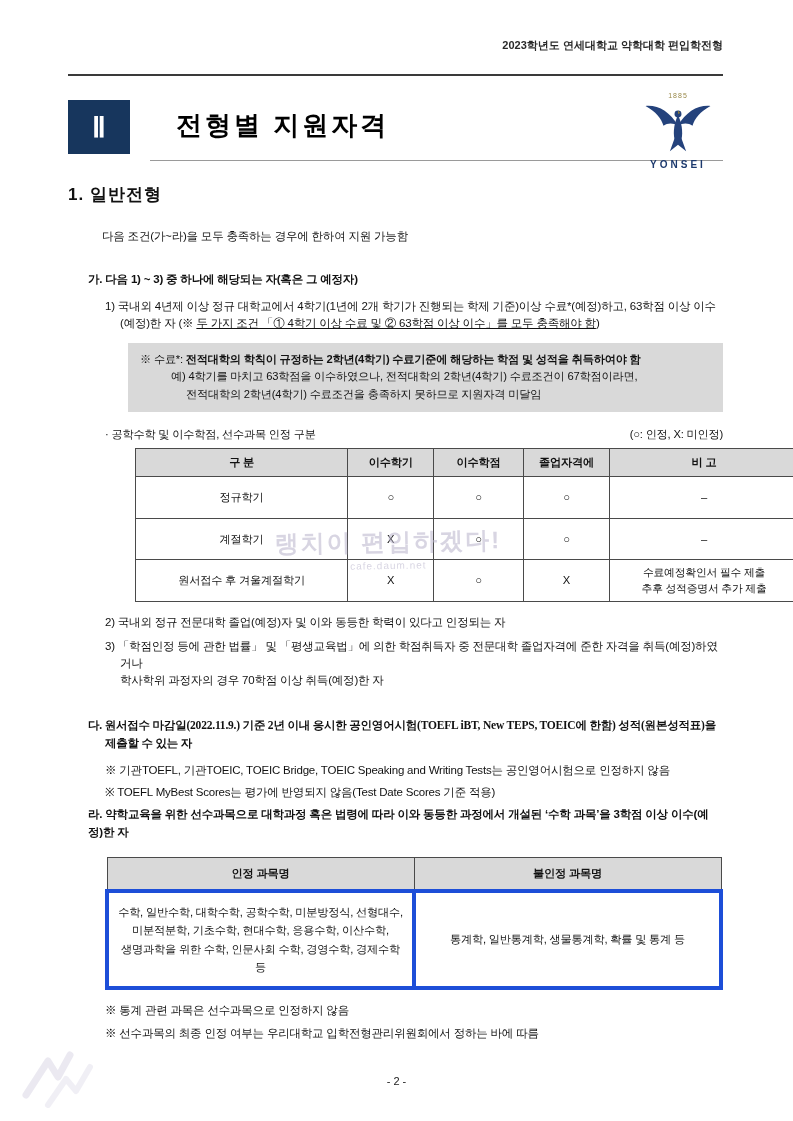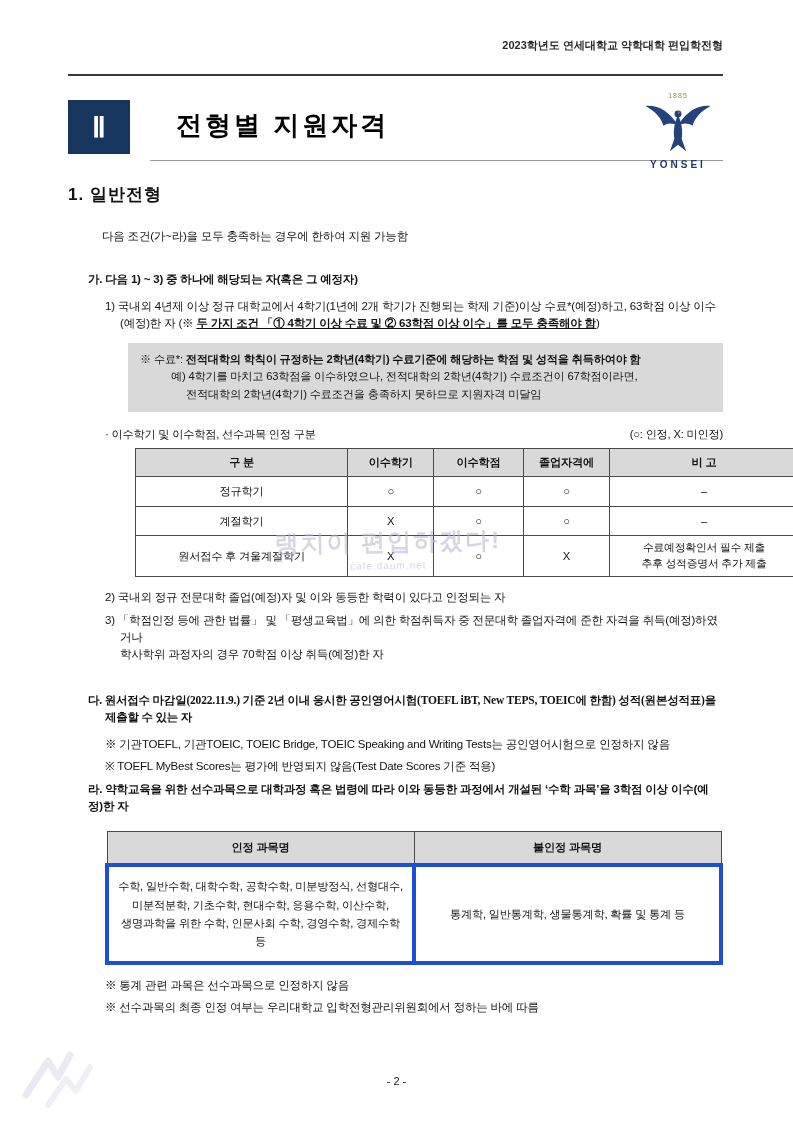--- a/index.html
+++ b/index.html
@@ -34,33 +34,33 @@
   
   .content {
     position:absolute; top:182px; left:68px; width:655px;
     font-size:11.5px; line-height:1.5; letter-spacing:-0.2px; color:#111;
   }
   .sec-heading { font-size:17px; font-weight:bold; letter-spacing:1px; margin-bottom:20px; }
   .intro { margin-left:34px; margin-bottom:26px; }
   .hd { font-weight:bold; margin-left:20px; margin-bottom:10px; }
   .hang { white-space:pre-line; }
   .item { margin-left:37px; margin-bottom:10px; padding-left:15px; text-indent:-15px; }
-  .bold-underline { font-weight:bold; text-decoration:underline; }
+  .bold-underline { font-weight:normal; text-decoration:underline; }
   .note-box {
     margin-left:60px; width:595px; background:#d9d9d9;
     padding:8px 12px; font-size:11.2px; line-height:1.6; margin-bottom:14px;
   }
   .note-box .b { font-weight:bold; }
   .note-box .l2 { padding-left:31px; }
   .note-box .l3 { padding-left:46px; }
   .cap-row { display:flex; justify-content:space-between; margin-left:37px; margin-bottom:5px; font-size:11.2px; }
   table { border-collapse:collapse; }
   .t1 { margin-left:67px; width:664px; margin-bottom:12px; font-size:11.2px; text-align:center; }
   .t1 th { background:#d9d9d9; border:1px solid #4a4a4a; padding:5px 3px; font-weight:bold; }
-  .t1 td { border:1px solid #4a4a4a; padding:6px 3px; }
+  .t1 td { border:1px solid #4a4a4a; padding:12px 3px; }
   .t1 td.multi { white-space:pre-line; font-size:10.8px; line-height:1.45; padding:4px 20px; }
   .gap-sm { margin-bottom:6px; }
   .gap-lg { margin-bottom:28px; }
   .hd-hang { font-weight:bold; margin-left:20px; margin-bottom:10px; padding-left:17px; text-indent:-17px; white-space:pre-line;font-family:Liberation Serif, serif; }
   .sub-note { margin-left:37px; margin-bottom:5px; }
   .t2 { margin-left:37px; width:618px; margin-bottom:12px; font-size:11.2px; text-align:center; }
   .t2 th { background:#d9d9d9; border:1px solid #4a4a4a; padding:7px 4px; font-weight:bold; }
   .t2 td { border:4px solid #1d4ed8; padding:10px 8px; white-space:pre-line; line-height:1.65; vertical-align:middle; }
   .t2 col { width:50%; }
   
@@ -114,21 +114,21 @@
     <div class="item hang"><span>1) 국내외 4년제 이상 정규 대학교에서 4학기(1년에 2개 학기가 진행되는 학제 기준)이상 수료*(예정)하고, 63학점 이상 이수
 (예정)한 자 (※ </span><span class="bold-underline">두 가지 조건 「① 4학기 이상 수료 및 ② 63학점 이상 이수」를 모두 충족해야 함</span><span>)</span></div>
 
     <div class="note-box">
       <div><span>※ 수료*: </span><span class="b">전적대학의 학칙이 규정하는 2학년(4학기) 수료기준에 해당하는 학점 및 성적을 취득하여야 함</span></div>
       <div class="l2">예) 4학기를 마치고 63학점을 이수하였으나, 전적대학의 2학년(4학기) 수료조건이 67학점이라면,</div>
       <div class="l3">전적대학의 2학년(4학기) 수료조건을 충족하지 못하므로 지원자격 미달임</div>
     </div>
 
     <div class="cap-row">
-      <span>· 이수학기 및 이수학점, 선수과목 인정 구분</span>
+      <span>· 공학수학 및 이수학점, 선수과목 인정 구분</span>
       <span>(○: 인정,   X: 미인정)</span>
     </div>
 
     <table class="t1">
       <colgroup>
         <col style="width:32%">
           <col style="width:13%">
           <col style="width:13.5%">
           <col style="width:13%">
           <col style="width:28.5%">

